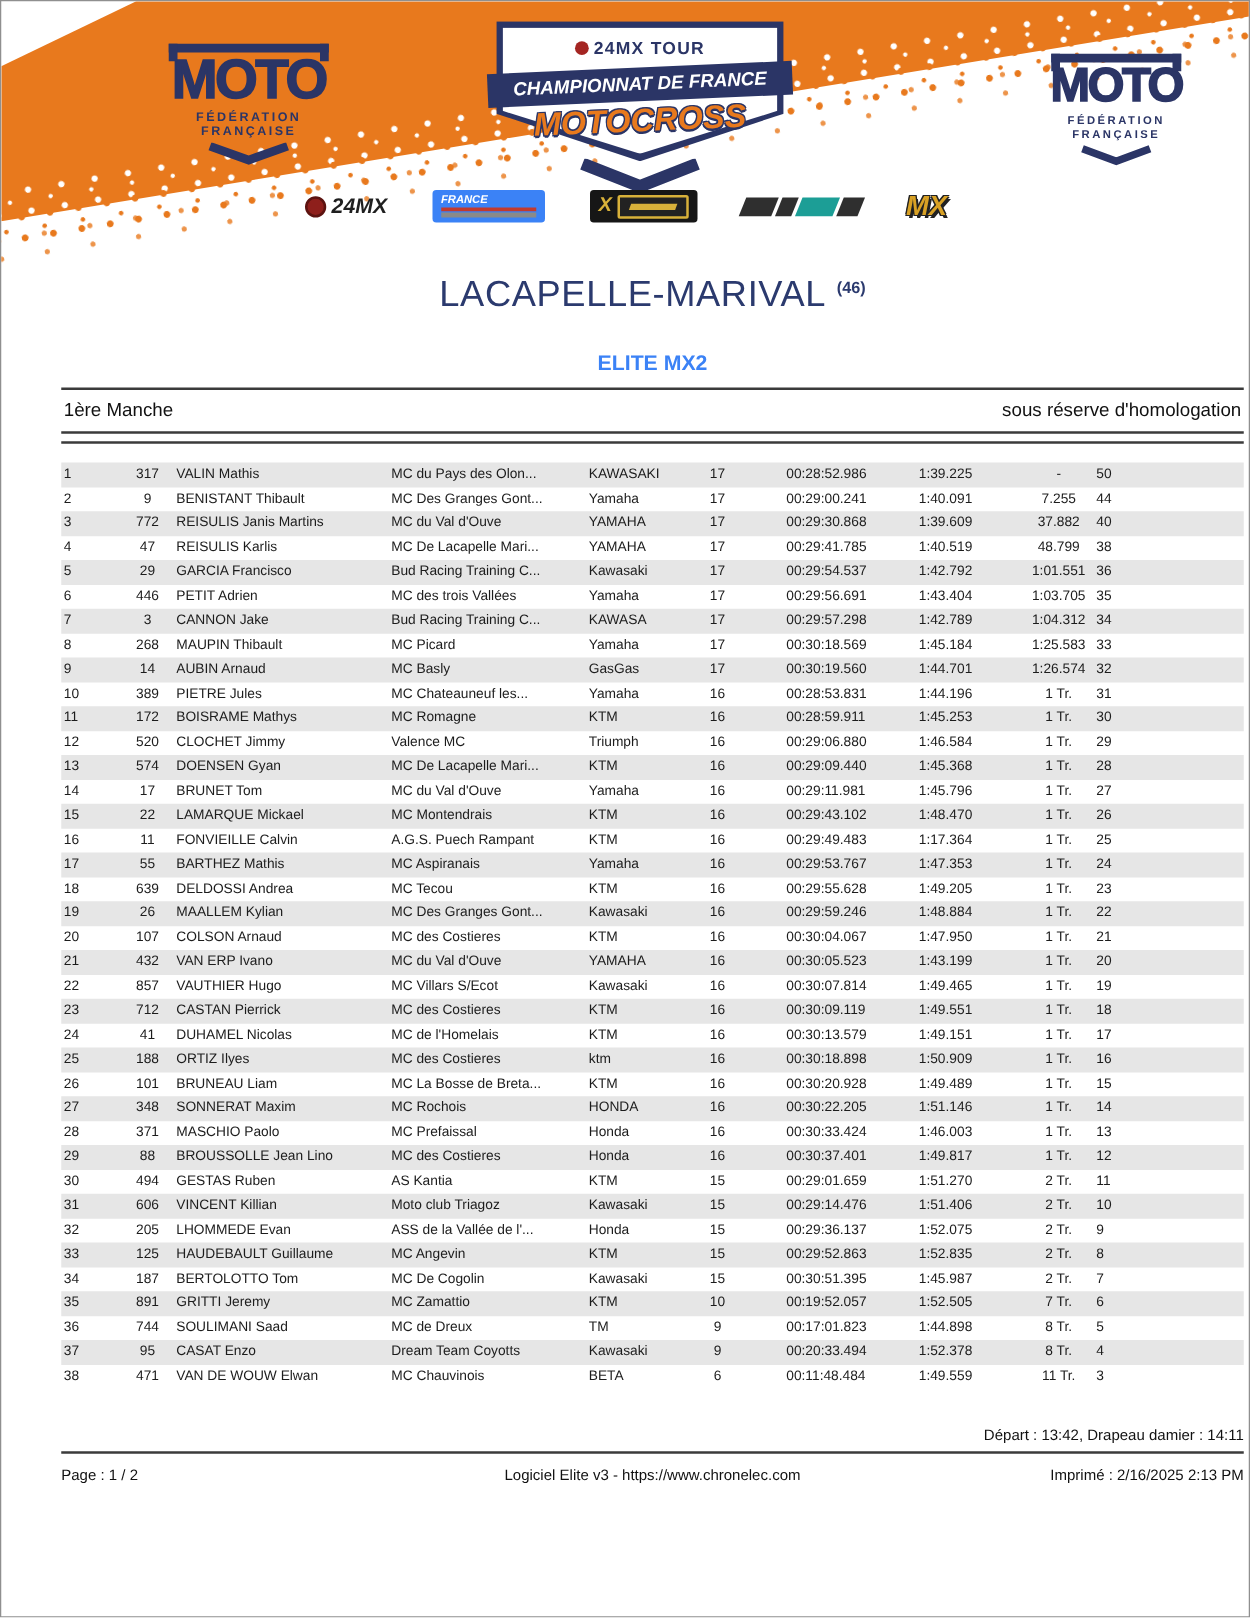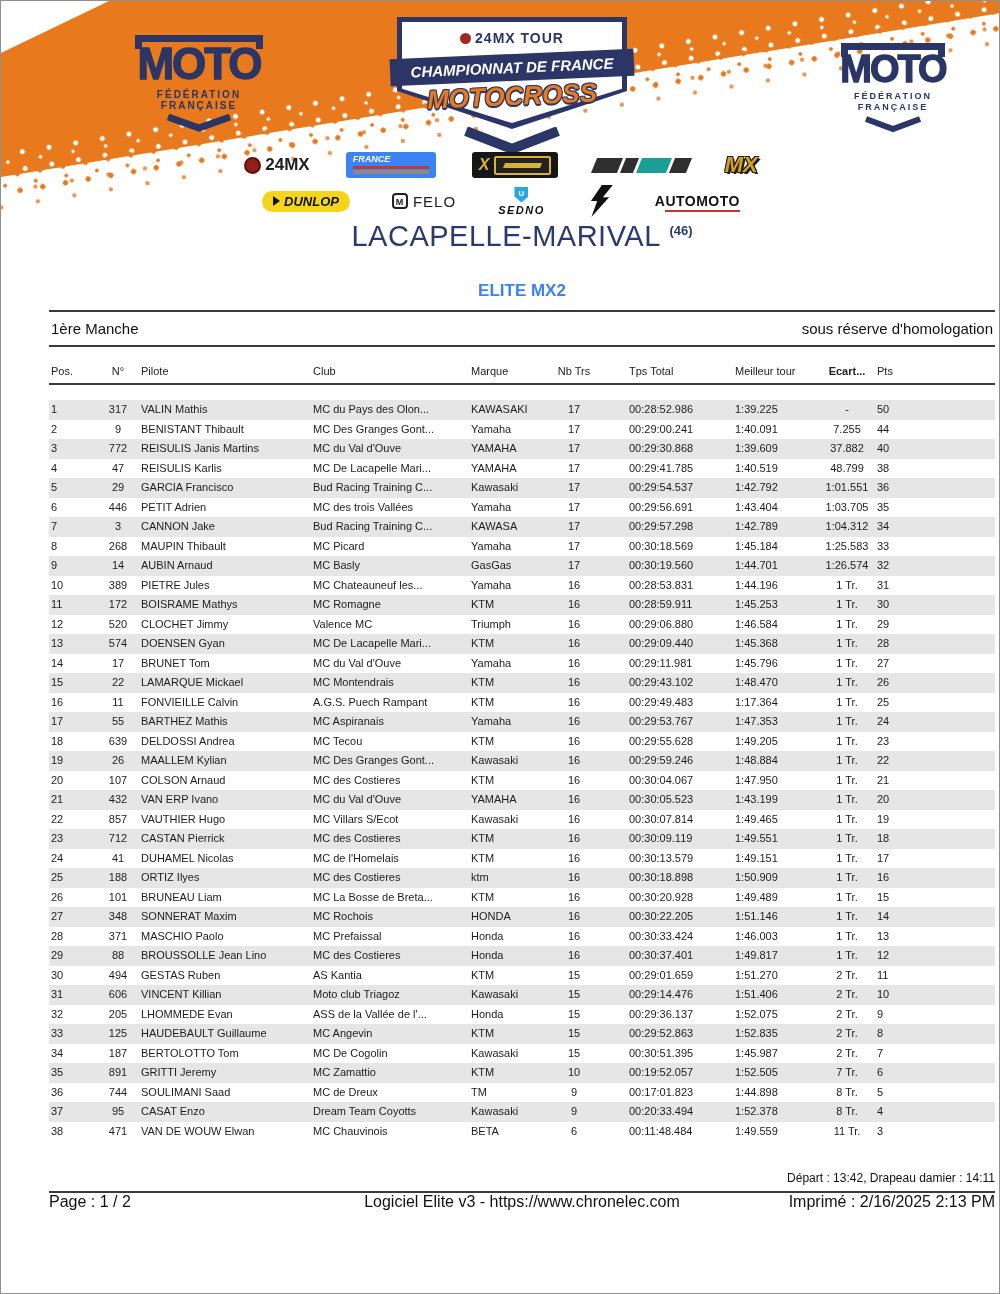--- a/index.html
+++ b/index.html
@@ -48,21 +48,21 @@
        transform:rotate(-2.5deg);color:#fff;font-weight:bold;font-style:italic;font-size:15px;
        text-align:center;line-height:27px;white-space:nowrap;}
   .shield .mxc{position:absolute;left:0;top:64px;width:100%;text-align:center;font-size:26px;
        font-weight:bold;font-style:italic;color:#E8791D;transform:rotate(-2.5deg);
        text-shadow:-1px -1px 0 #2B3566,1px -1px 0 #2B3566,-1px 1px 0 #2B3566,1px 1px 0 #2B3566,0 2px 0 #2B3566;}
   .shield .chev{position:absolute;left:63px;top:110px;}
 
   .sprow{position:absolute;left:0;width:100%;display:flex;justify-content:center;align-items:center;}
   .sprow1{top:149px;height:30px;gap:36px;}
   .sprow2{top:183px;height:34px;gap:42px;}
-  .chip24{display:flex;align-items:center;gap:4px;font-weight:bold;font-size:17px;color:#1f1f1f;}
+  .chip24{display:flex;align-items:center;gap:4px;font-weight:bold;font-style:italic;font-size:17px;color:#1f1f1f;}
   .chip24 .dot{width:17px;height:17px;border-radius:50%;background:#8E1F1B;border:2px solid #5c1310;box-sizing:border-box;}
   .chipFrance{width:90px;height:26px;background:#3b82f6;border-radius:3px;padding:3px 7px;box-sizing:border-box;
       color:#fff;font-size:9px;font-weight:bold;font-style:italic;line-height:9px;}
   .chipFrance .b1{height:3px;background:#C23A2E;margin-top:2px;}
   .chipFrance .b2{height:4px;background:#8a8a8a;margin-top:1px;}
   .chipX{width:86px;height:26px;background:#161616;border-radius:3px;display:flex;align-items:center;
       padding:0 7px;gap:5px;box-sizing:border-box;}
   .chipX .x{color:#D8B13A;font-weight:bold;font-style:italic;font-size:16px;}
   .chipX .box{flex:1;height:15px;border:2px solid #D8B13A;border-radius:2px;background:#222;
       display:flex;align-items:center;justify-content:center;}
@@ -110,21 +110,21 @@
   .c-club{width:154px;}
   .c-marque{width:84px;padding-left:4px;}
   .c-laps{width:46px;text-align:center;}
   .c-total{width:138px;padding-left:32px;}
   .c-best{width:84px;}
   .c-gap{width:56px;text-align:center;}
   .c-pts{width:78px;padding-left:2px;}
   .thead .c-gap{font-weight:bold;}
   .departline{margin-top:30px;text-align:right;font-size:12px;}
   .footrule{border-top:2px solid #3b3b3b;margin-top:6px;}
-  .footer{display:flex;margin-top:0;font-size:16px;}
+  .footer{display:flex;margin-top:10px;font-size:12px;}
   .footer .fl{flex:1;text-align:left;}
   .footer .fc{flex:1.4;text-align:center;}
   .footer .fr{flex:1;text-align:right;}
 </style>
 </head>
 <body>
 
 <div class="page">
 
   <div class="banner">
@@ -188,63 +188,33 @@
       </div>
       <div class="chipItal">
         <span class="s1"></span>
           <span class="s2"></span>
           <span class="s3"></span>
           <span class="s4"></span>
       </div>
       <div class="chipMX">MX</div>
     </div>
 
-    <div class="sprow sprow2">
-      <div class="chipDunlop">
-        <span class="arr"></span>
-        <span>DUNLOP</span>
-      </div>
-      <div class="chipFelo">
-        <span class="m">M</span>
-        <span>FELO</span>
-      </div>
-      <div class="chipSedno">
-        <span class="u">U</span>
-        <span class="t">SEDNO</span>
-      </div>
-      <div class="chipBolt">
-        <span class="bolt"></span>
-      </div>
-      <div class="chipAutomoto">AUTOMOTO</div>
-    </div>
   </div>
 
   <div class="doc">
     <div class="loc">
       <span>LACAPELLE-MARIVAL</span>&nbsp;<sup>(46)</sup>
     </div>
     <div class="category">ELITE MX2</div>
 
     <div class="sessionbar">
       <span>1ère Manche</span>
       <span>sous réserve d'homologation</span>
     </div>
 
-    <div class="thead">
-      <div class="hcell c-pos">Pos.</div>
-      <div class="hcell c-num">N°</div>
-      <div class="hcell c-pilote">Pilote</div>
-      <div class="hcell c-club">Club</div>
-      <div class="hcell c-marque">Marque</div>
-      <div class="hcell c-laps">Nb Trs</div>
-      <div class="hcell c-total">Tps Total</div>
-      <div class="hcell c-best">Meilleur tour</div>
-      <div class="hcell c-gap">Ecart...</div>
-      <div class="hcell c-pts">Pts</div>
-    </div>
     <div class="theadline"></div>
 
     <div class="rows">
         <div class="trow striped">
           <div class="cell c-pos">1</div>
           <div class="cell c-num">317</div>
           <div class="cell c-pilote">VALIN Mathis</div>
           <div class="cell c-club">MC du Pays des Olon...</div>
           <div class="cell c-marque">KAWASAKI</div>
           <div class="cell c-laps">17</div>

